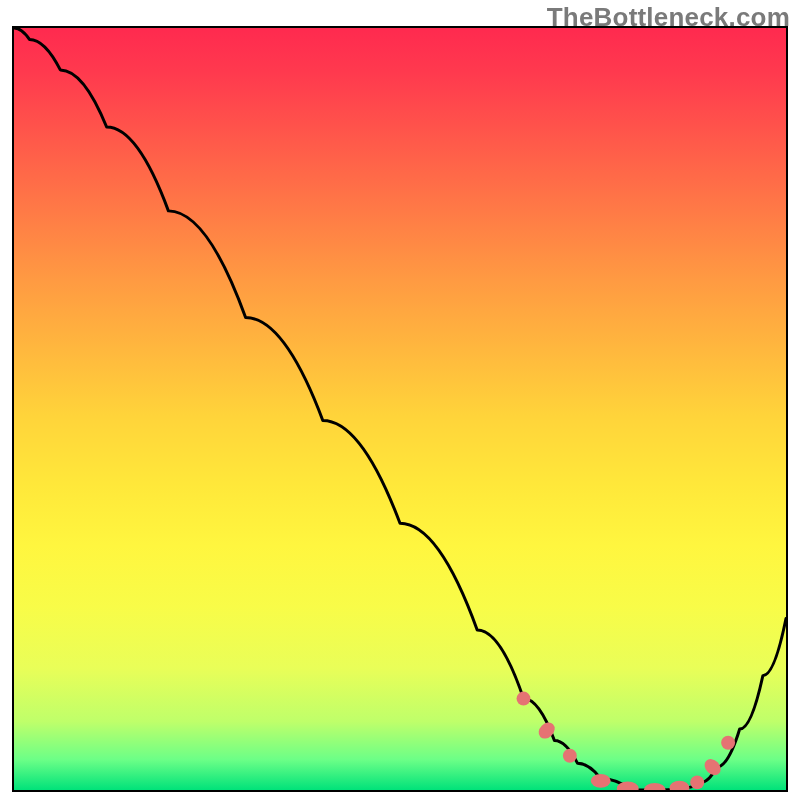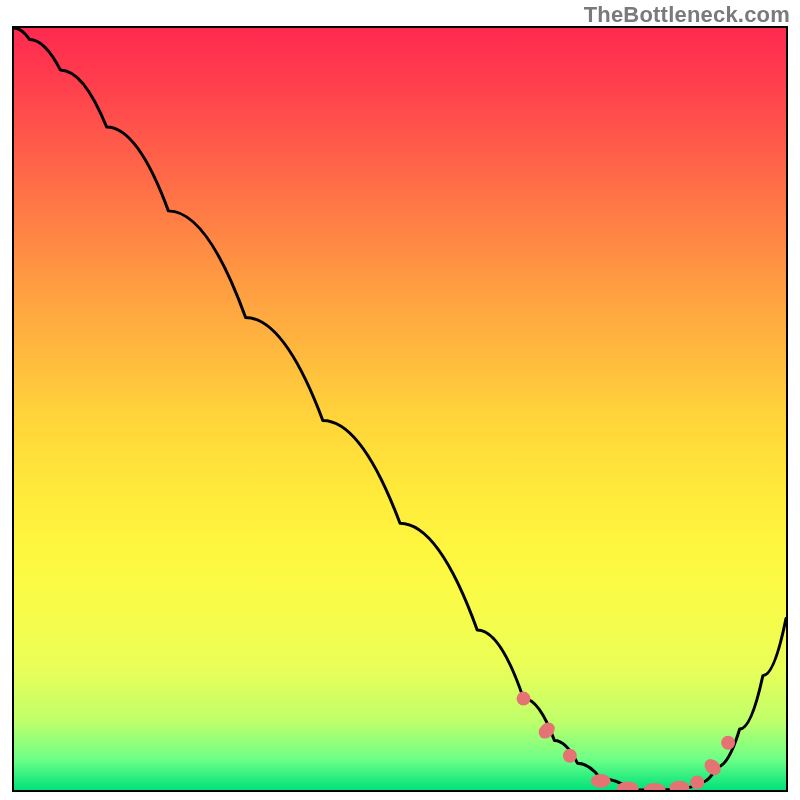--- a/index.html
+++ b/index.html
@@ -3,21 +3,21 @@
 <meta charset="utf-8">
 <style>
   * { margin: 0; padding: 0; box-sizing: border-box; }
   html, body { width: 800px; height: 800px; background: #ffffff; overflow: hidden; }
   .stage { position: relative; width: 800px; height: 800px; }
   .watermark {
     position: absolute;
     top: 2px;
     right: 10px;
     font-family: Arial, Helvetica, sans-serif;
-    font-size: 22px;
+    font-size: 26px;
     font-weight: 600;
     color: #7a7a7a;
     letter-spacing: 0.2px;
   }
   .plot-box {
     position: absolute;
     left: 12px;
     top: 26px;
     width: 776px;
     height: 766px;

